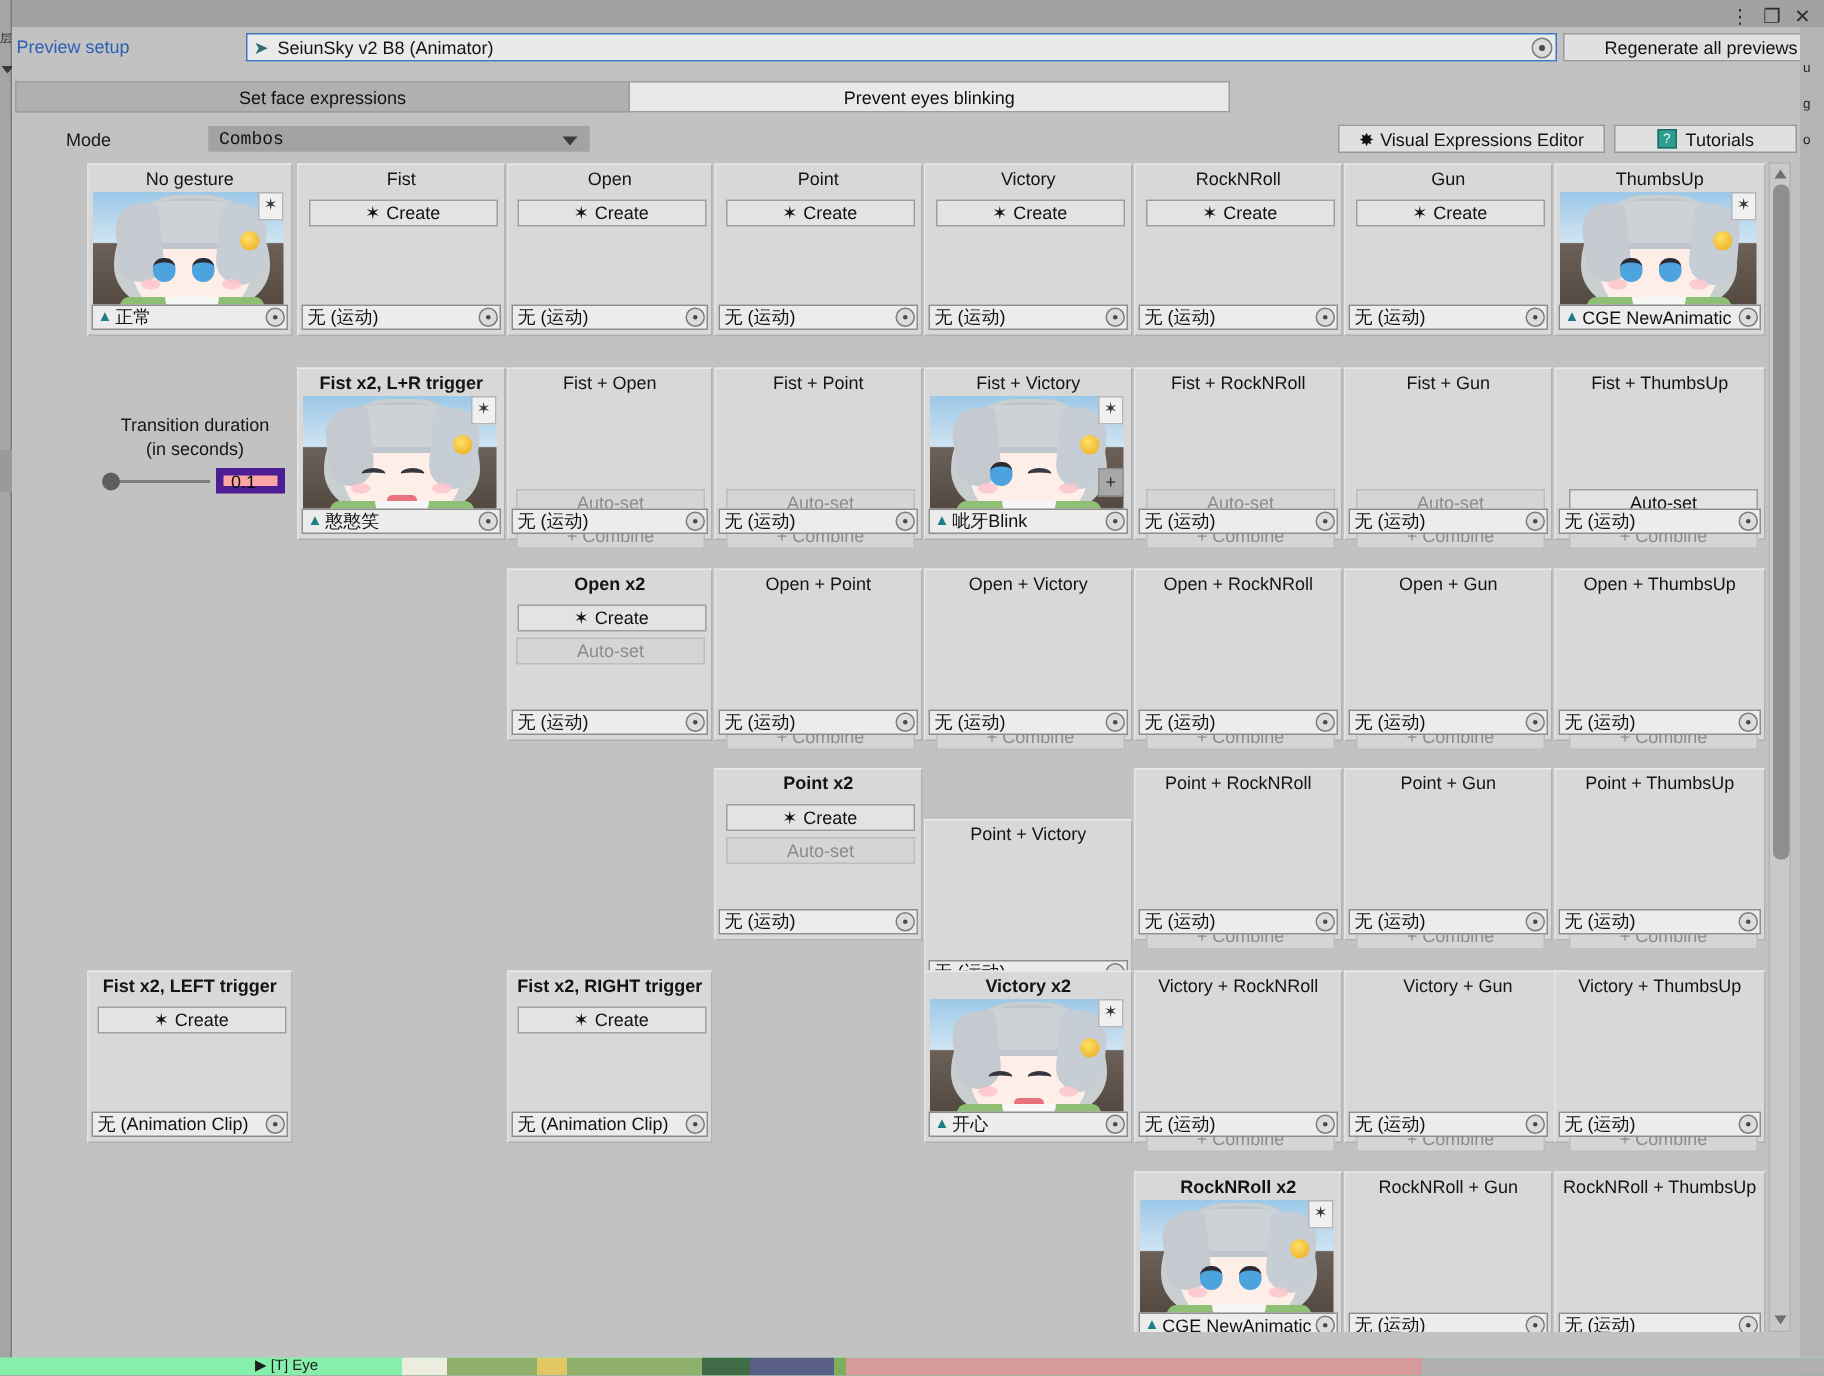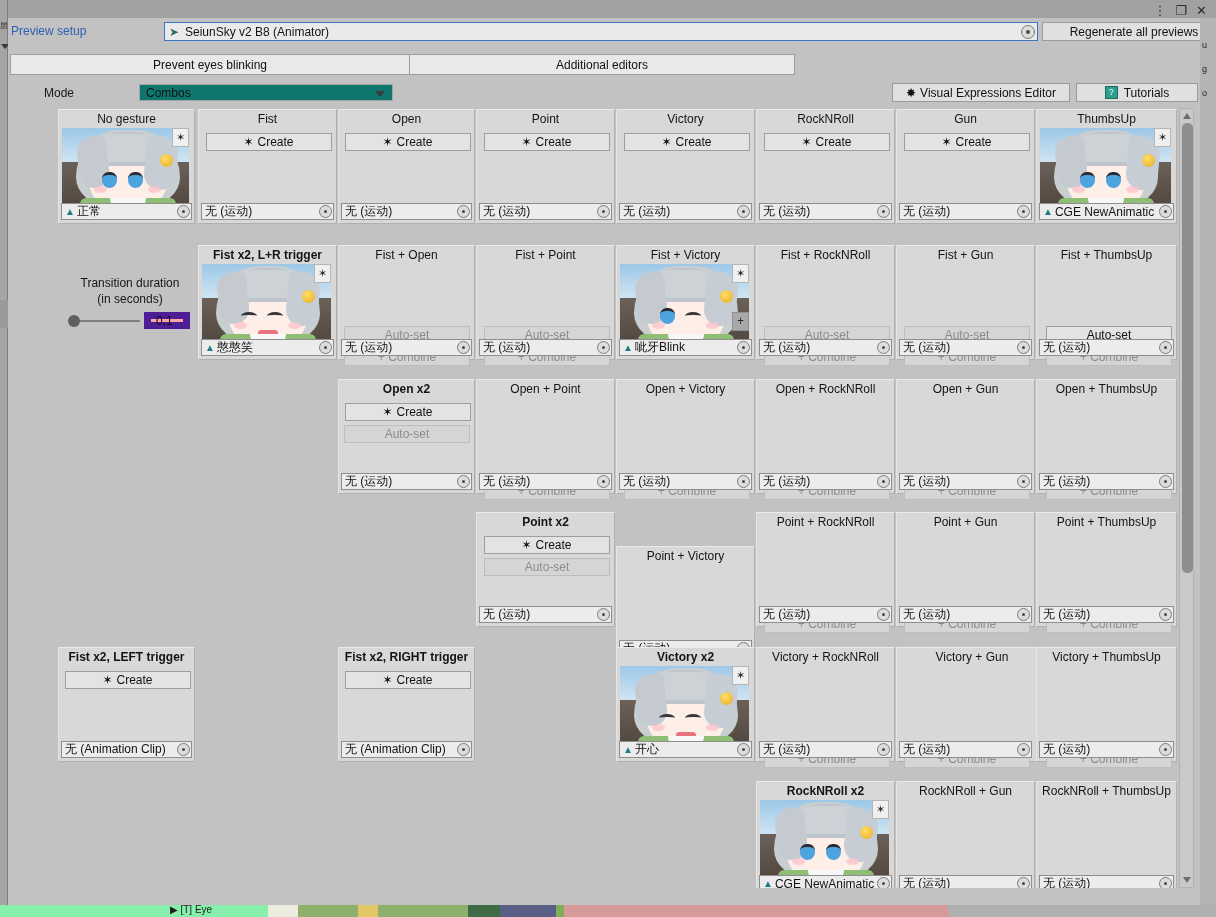--- a/index.html
+++ b/index.html
@@ -103,23 +103,23 @@
     font-size: 12px; color: #111; background: #e9e9e9;
   }
   .tb3:first-child { border-left: 1px solid #9d9d9d; }
   .tb3.selected { background: #b0b0b0; }
 
   
   .mode-row { position: absolute; left: 0; top: 64px; width: 1192px; height: 22px; }
   .lbl-mode { position: absolute; left: 36px; top: 4px; font-size: 12px; color: #171717; }
   .dropdown {
     position: absolute; left: 131px; top: 2px; width: 254px; height: 17px;
-    background: #0f766e; border: 1px solid #a4a4a4;
+    background: #a3a3a3; border: 1px solid #a4a4a4;
     display: flex; align-items: center; padding-left: 6px;
-    font-size: 12px; color: #111;
+    font-size: 12px; color: #111; font-family: Liberation Mono, monospace;
   }
   .dropdown .caret {
     position: absolute; right: 7px; top: 6px;
     width: 0; height: 0; border-left: 5px solid transparent;
     border-right: 5px solid transparent; border-top: 6px solid #3b3b3b;
   }
   .btn-vee {
     position: absolute; left: 884px; top: 1px; width: 178px; height: 19px;
     background: #e0e0e0; border: 1px solid #9a9a9a;
     display: flex; align-items: center; justify-content: center; gap: 4px;
@@ -271,21 +271,21 @@
   }
   .slider-track {
     position: absolute; left: 12px; top: 44px; width: 68px; height: 2px; background: #7e7e7e;
   }
   .slider-knob {
     position: absolute; left: 8px; top: 39px; width: 12px; height: 12px;
     border-radius: 50%; background: #5e5e5e;
   }
   .num-field {
     position: absolute; left: 84px; top: 36px; width: 46px; height: 17px;
-    background: #fca5a5; border: 7px solid #4c1d95;
+    background: #fca5a5; border: 5px solid #4c1d95;
     display: flex; align-items: center; padding-left: 5px; font-size: 12px;
   }
 
   
   .vscroll {
     position: absolute; right: 6px; top: 90px; width: 15px; height: 780px;
     background: #c9c9c9; border: 1px solid #b2b2b2;
   }
   .vscroll .arrow-up, .vscroll .arrow-dn {
     position: absolute; left: 3px; width: 0; height: 0;
@@ -357,22 +357,22 @@
       <div class="lbl-preview">Preview setup</div>
       <div class="objfield">
         <span class="unity-icon">➤</span>
         <span>SeiunSky v2 B8 (Animator)</span>
         <span class="picker"></span>
       </div>
       <div class="btn-regen">Regenerate all previews</div>
     </div>
 
     <div class="toolbar3">
+        <div class="tb3 selected" style="width: 410px;">Set face expressions</div>
         <div class="tb3" style="width: 400px;">Prevent eyes blinking</div>
-        <div class="tb3" style="width: 385px;">Additional editors</div>
       </div>
 
     <div class="mode-row">
       <div class="lbl-mode">Mode</div>
       <div class="dropdown">
         <span>Combos</span>
         <span class="caret"></span>
       </div>
       <div class="btn-vee">
         <span>✸</span>

